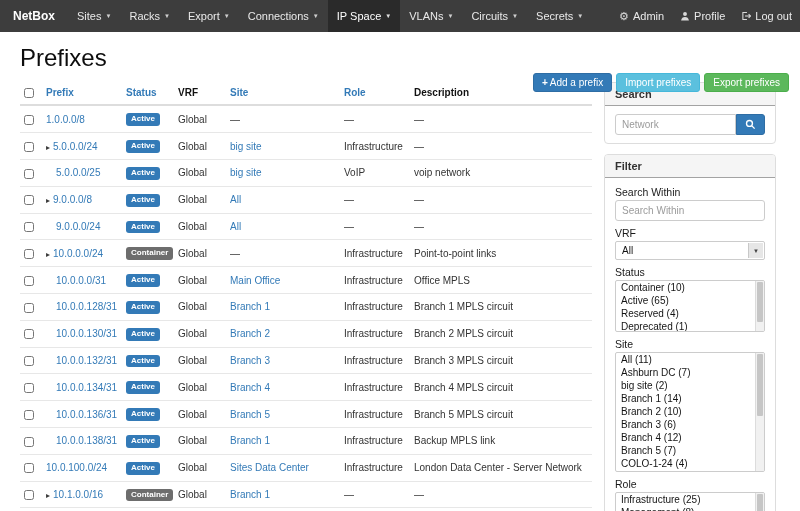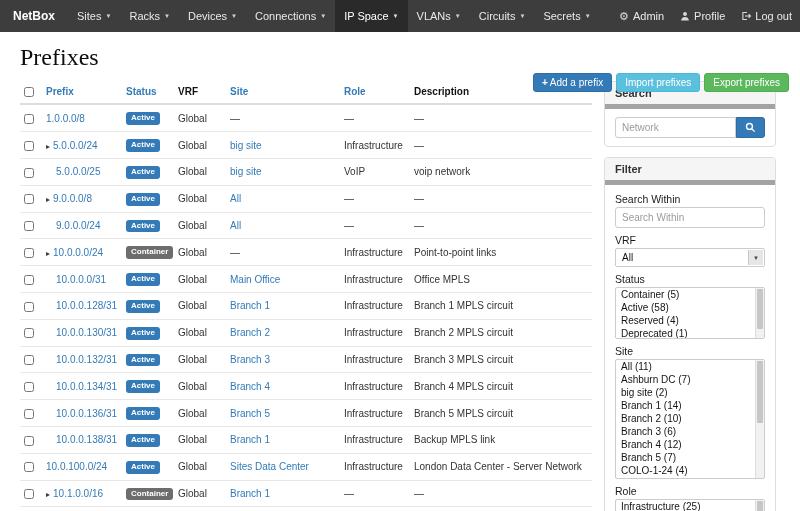--- a/index.html
+++ b/index.html
@@ -16,42 +16,42 @@
   .nav-right .nav-item { padding: 0 8px; }
   .nav-icon { margin-right: 4px; display: inline-flex; align-items: center; font-size: 11px; color: #d9d9d9; line-height: 1; }
 
   
   .page { position: relative; padding: 0 24px 0 20px; }
   .actions { position: absolute; top: 41px; right: 11px; display: flex; gap: 4px; }
   .btn { color: #fff; font-size: 10px; padding: 3px 8px; border-radius: 3px; border: 1px solid transparent; cursor: pointer; font-family: inherit; white-space: nowrap; display: flex; align-items: center; gap: 2px; }
   .btn.primary { background: #337ab7; border-color: #2e6da4; }
   .btn.info { background: #5bc0de; border-color: #46b8da; }
   .btn.success { background: #5cb85c; border-color: #4cae4c; }
-  h1 { font-size: 24px; font-weight: 400; color: #0d0d0d; padding: 12px 0 10px; font-family: Liberation Serif, serif; }
+  h1 { font-size: 24px; font-weight: 400; color: #0d0d0d; padding: 12px 0 10px; }
   .content { display: flex; gap: 12px; align-items: flex-start; }
   .main { flex: 1; min-width: 0; }
 
   
   table { width: 100%; border-collapse: collapse; font-size: 10px; table-layout: fixed; }
   th { text-align: left; font-weight: bold; color: #111; padding: 5px 4px 6px; border-bottom: 2px solid #ddd; white-space: nowrap; overflow: hidden; }
   th.sortable { color: #337ab7; cursor: pointer; }
   td { padding: 6px 4px; border-bottom: 1px solid #e7e7e7; color: #333; white-space: nowrap; overflow: hidden; }
   col.c-cb { width: 22px; } col.c-prefix { width: 80px; } col.c-status { width: 52px; }
   col.c-vrf { width: 52px; } col.c-site { width: 114px; } col.c-role { width: 70px; }
   a.lnk { color: #337ab7; text-decoration: none; cursor: pointer; }
   .badge { display: inline-block; color: #fff; font-size: 8px; font-weight: bold; padding: 2px 5px; border-radius: 3px; line-height: 1.1; text-align: right; }
   .badge.active { background: #337ab7; }
   .badge.container { background: #6d6d6d; }
   .arrow { color: #3a3a3a; font-size: 8px; margin-right: 3px; }
   input[type=checkbox] { width: 10px; height: 10px; margin: 0; vertical-align: middle; }
 
   
   .sidebar { flex: 0 0 172px; width: 172px; }
   .panel { border: 1px solid #ddd; border-radius: 4px; margin-bottom: 10px; background: #fff; }
-  .panel-heading { background: #f5f5f5; border-bottom: 5px solid #a3a3a3; padding: 5px 10px; font-size: 11px; font-weight: bold; color: #333; border-radius: 3px 3px 0 0; }
+  .panel-heading { background: #f5f5f5; border-bottom: 1px solid #a3a3a3; padding: 5px 10px; font-size: 11px; font-weight: bold; color: #333; border-radius: 3px 3px 0 0; }
   .panel-body { padding: 8px 10px; }
   .form-label { display: block; font-size: 10.5px; line-height: 12px; color: #1a1a1a; margin-bottom: 2px; }
   .group { margin-bottom: 6px; }
   .text-input { width: 100%; height: 21px; border: 1px solid #ccc; border-radius: 3px; padding: 0 6px; font-size: 10px; font-family: inherit; color: #333; outline: none; background: #fff; }
   .text-input::placeholder { color: #9b9b9b; }
   .input-group { display: flex; }
   .input-group .text-input { border-radius: 3px 0 0 3px; flex: 1; min-width: 0; }
   .search-btn { width: 29px; height: 21px; background: #337ab7; border: 1px solid #2e6da4; border-radius: 0 3px 3px 0; display: flex; align-items: center; justify-content: center; cursor: pointer; padding: 0; }
   .select-mimic { position: relative; height: 19px; border: 1px solid #ccc; border-radius: 2px; background: #fff; font-size: 10px; color: #111; display: flex; align-items: center; padding: 0 20px 0 6px; cursor: pointer; }
   .select-arrow { position: absolute; top: 1px; right: 1px; bottom: 1px; width: 15px; background: #e6e6e6; border-left: 1px solid #c8c8c8; display: flex; align-items: center; justify-content: center; font-size: 6px; color: #444; }
@@ -71,21 +71,21 @@
   <div style="display:flex" id="nav-items">
       <a class="nav-item">
         <span>Sites</span>
         <span class="caret">▼</span>
       </a>
       <a class="nav-item">
         <span>Racks</span>
         <span class="caret">▼</span>
       </a>
       <a class="nav-item">
-        <span>Devices</span>
+        <span>Export</span>
         <span class="caret">▼</span>
       </a>
       <a class="nav-item">
         <span>Connections</span>
         <span class="caret">▼</span>
       </a>
       <a class="nav-item active">
         <span>IP Space</span>
         <span class="caret">▼</span>
       </a>
@@ -344,22 +344,22 @@
           <div class="group">
             <label class="form-label">VRF</label>
             <div class="select-mimic">
               <span>All</span>
               <span class="select-arrow">▼</span>
             </div>
           </div>
           <div class="group">
             <label class="form-label">Status</label>
             <div class="listbox" id="status-listbox">
-                <div class="opt">Container (5)</div>
-                <div class="opt">Active (58)</div>
+                <div class="opt">Container (10)</div>
+                <div class="opt">Active (65)</div>
                 <div class="opt">Reserved (4)</div>
                 <div class="opt">Deprecated (1)</div>
                 <div class="lb-scroll">
                   <div class="lb-thumb" style="height: 40px;"></div>
                 </div>
               </div>
           </div>
           <div class="group">
             <label class="form-label">Site</label>
             <div class="listbox" id="site-listbox">

